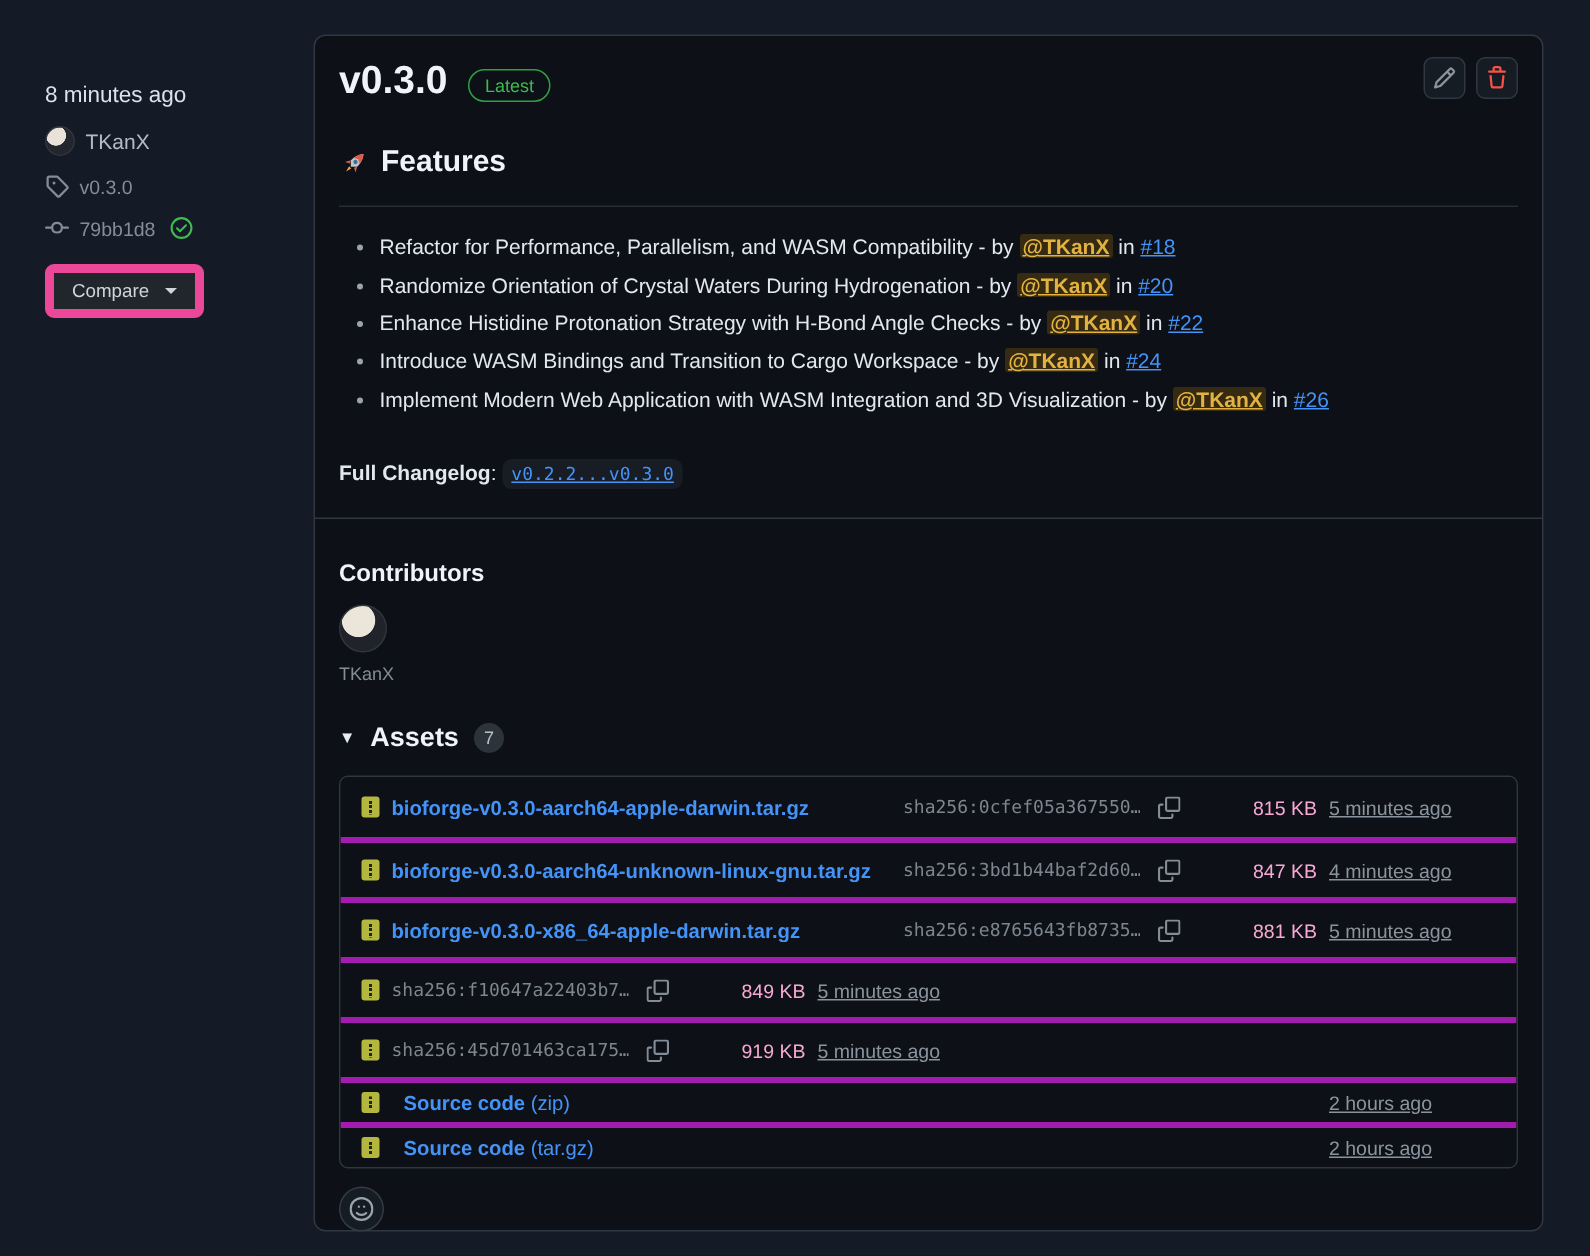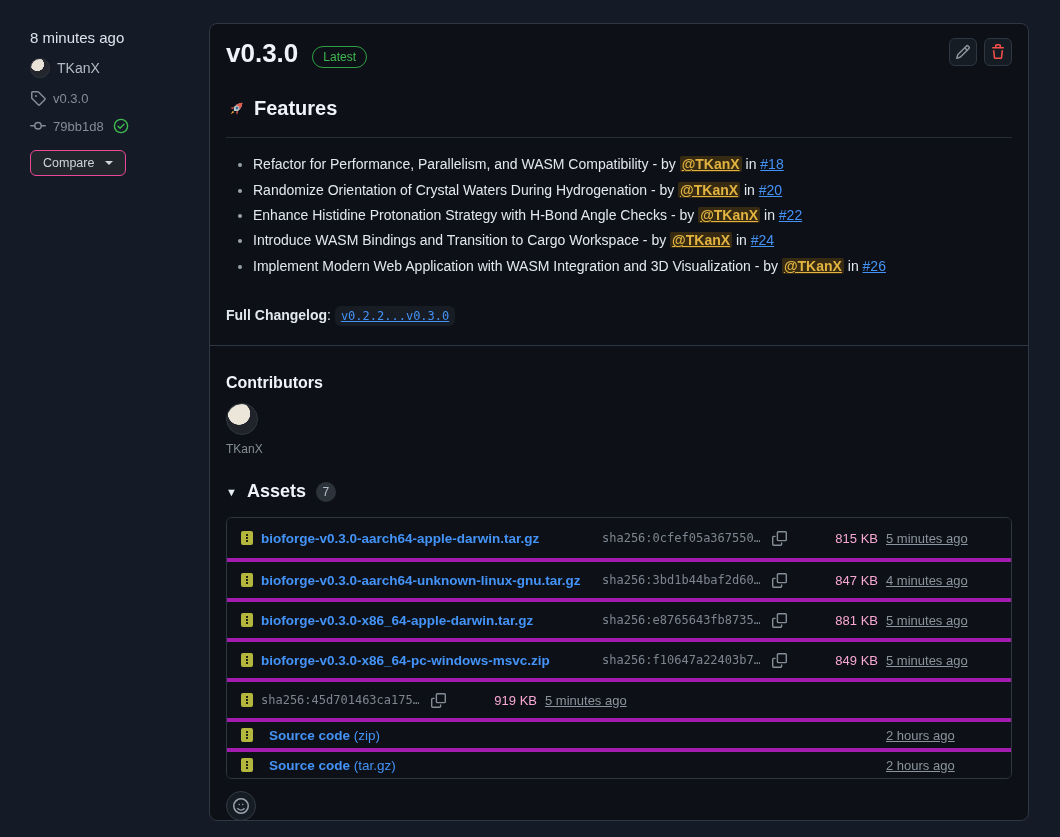--- a/index.html
+++ b/index.html
@@ -6,35 +6,35 @@
   html,body { width:1060px; height:837px; overflow:hidden; }
   body {
     background:#151b26;
     font-family:"Liberation Sans", sans-serif;
     color:#e6edf3;
     position:relative;
   }
   .mono { font-family:"DejaVu Sans Mono", monospace; }
 
   
-  .sidebar { position:absolute; left:30px; top:29px; width:165px; }
+  .sidebar { position:absolute; left:30px; top:55px; width:165px; }
   .sidebar .published { font-size:15px; color:#dbe2ea; }
   .side-row { display:flex; align-items:center; gap:7px; margin-top:12px; }
   .avatar-sm {
     width:20px; height:20px; border-radius:50%;
     background:radial-gradient(circle at 35% 30%, #e8e2d8 0 38%, #23262d 40%);
     border:1px solid #30363d; flex:0 0 auto;
   }
   .author-name { font-size:14px; color:#b3bcc5; }
   .side-muted { font-size:13px; color:#848d97; }
   .oct { fill:#848d97; flex:0 0 auto; }
   .verified { margin-left:2px; display:inline-flex; }
   .compare-btn {
     margin-top:16px; display:inline-flex; align-items:center; gap:11px;
-    background:#21262d; border:1px solid #ec4899; border-radius:6px;
+    background:#21262d; border:6px solid #ec4899; border-radius:6px;
     color:#cdd5dd; font-size:12.5px; padding:5px 12px; cursor:pointer;
   }
   .caret { width:0; height:0; border-left:4px solid transparent; border-right:4px solid transparent; border-top:4px solid #cdd5dd; }
 
   
   .card {
     position:absolute; left:209px; top:23px; width:820px; height:798px;
     background:#0d1117; border:1px solid #2f3742; border-radius:8px;
     padding:14px 16px 0 16px;
   }
@@ -282,21 +282,20 @@
           </svg>
         </span>
       <span class="size">881 KB</span>
       <span class="time">5 minutes ago</span>
     </div>
 
     <div class="asset-row">
       <span class="zip-icon">
           <i></i>
         </span>
-      <a class="file-name">bioforge-v0.3.0-x86_64-pc-windows-msvc.zip</a>
       <span class="sha mono">sha256:f10647a22403b7…</span>
       <span class="copy-btn">
           <svg width="15" height="15" viewBox="0 0 16 16" fill="#848d97">
             <path d="M0 6.75C0 5.784.784 5 1.75 5h1.5a.75.75 0 0 1 0 1.5h-1.5a.25.25 0 0 0-.25.25v7.5c0 .138.112.25.25.25h7.5a.25.25 0 0 0 .25-.25v-1.5a.75.75 0 0 1 1.5 0v1.5A1.75 1.75 0 0 1 9.25 16h-7.5A1.75 1.75 0 0 1 0 14.25Zm5-5C5 .784 5.784 0 6.75 0h7.5C15.216 0 16 .784 16 1.75v7.5A1.75 1.75 0 0 1 14.25 11h-7.5A1.75 1.75 0 0 1 5 9.25Zm1.75-.25a.25.25 0 0 0-.25.25v7.5c0 .138.112.25.25.25h7.5a.25.25 0 0 0 .25-.25v-7.5a.25.25 0 0 0-.25-.25Z"></path>
           </svg>
         </span>
       <span class="size">849 KB</span>
       <span class="time">5 minutes ago</span>
     </div>
 

